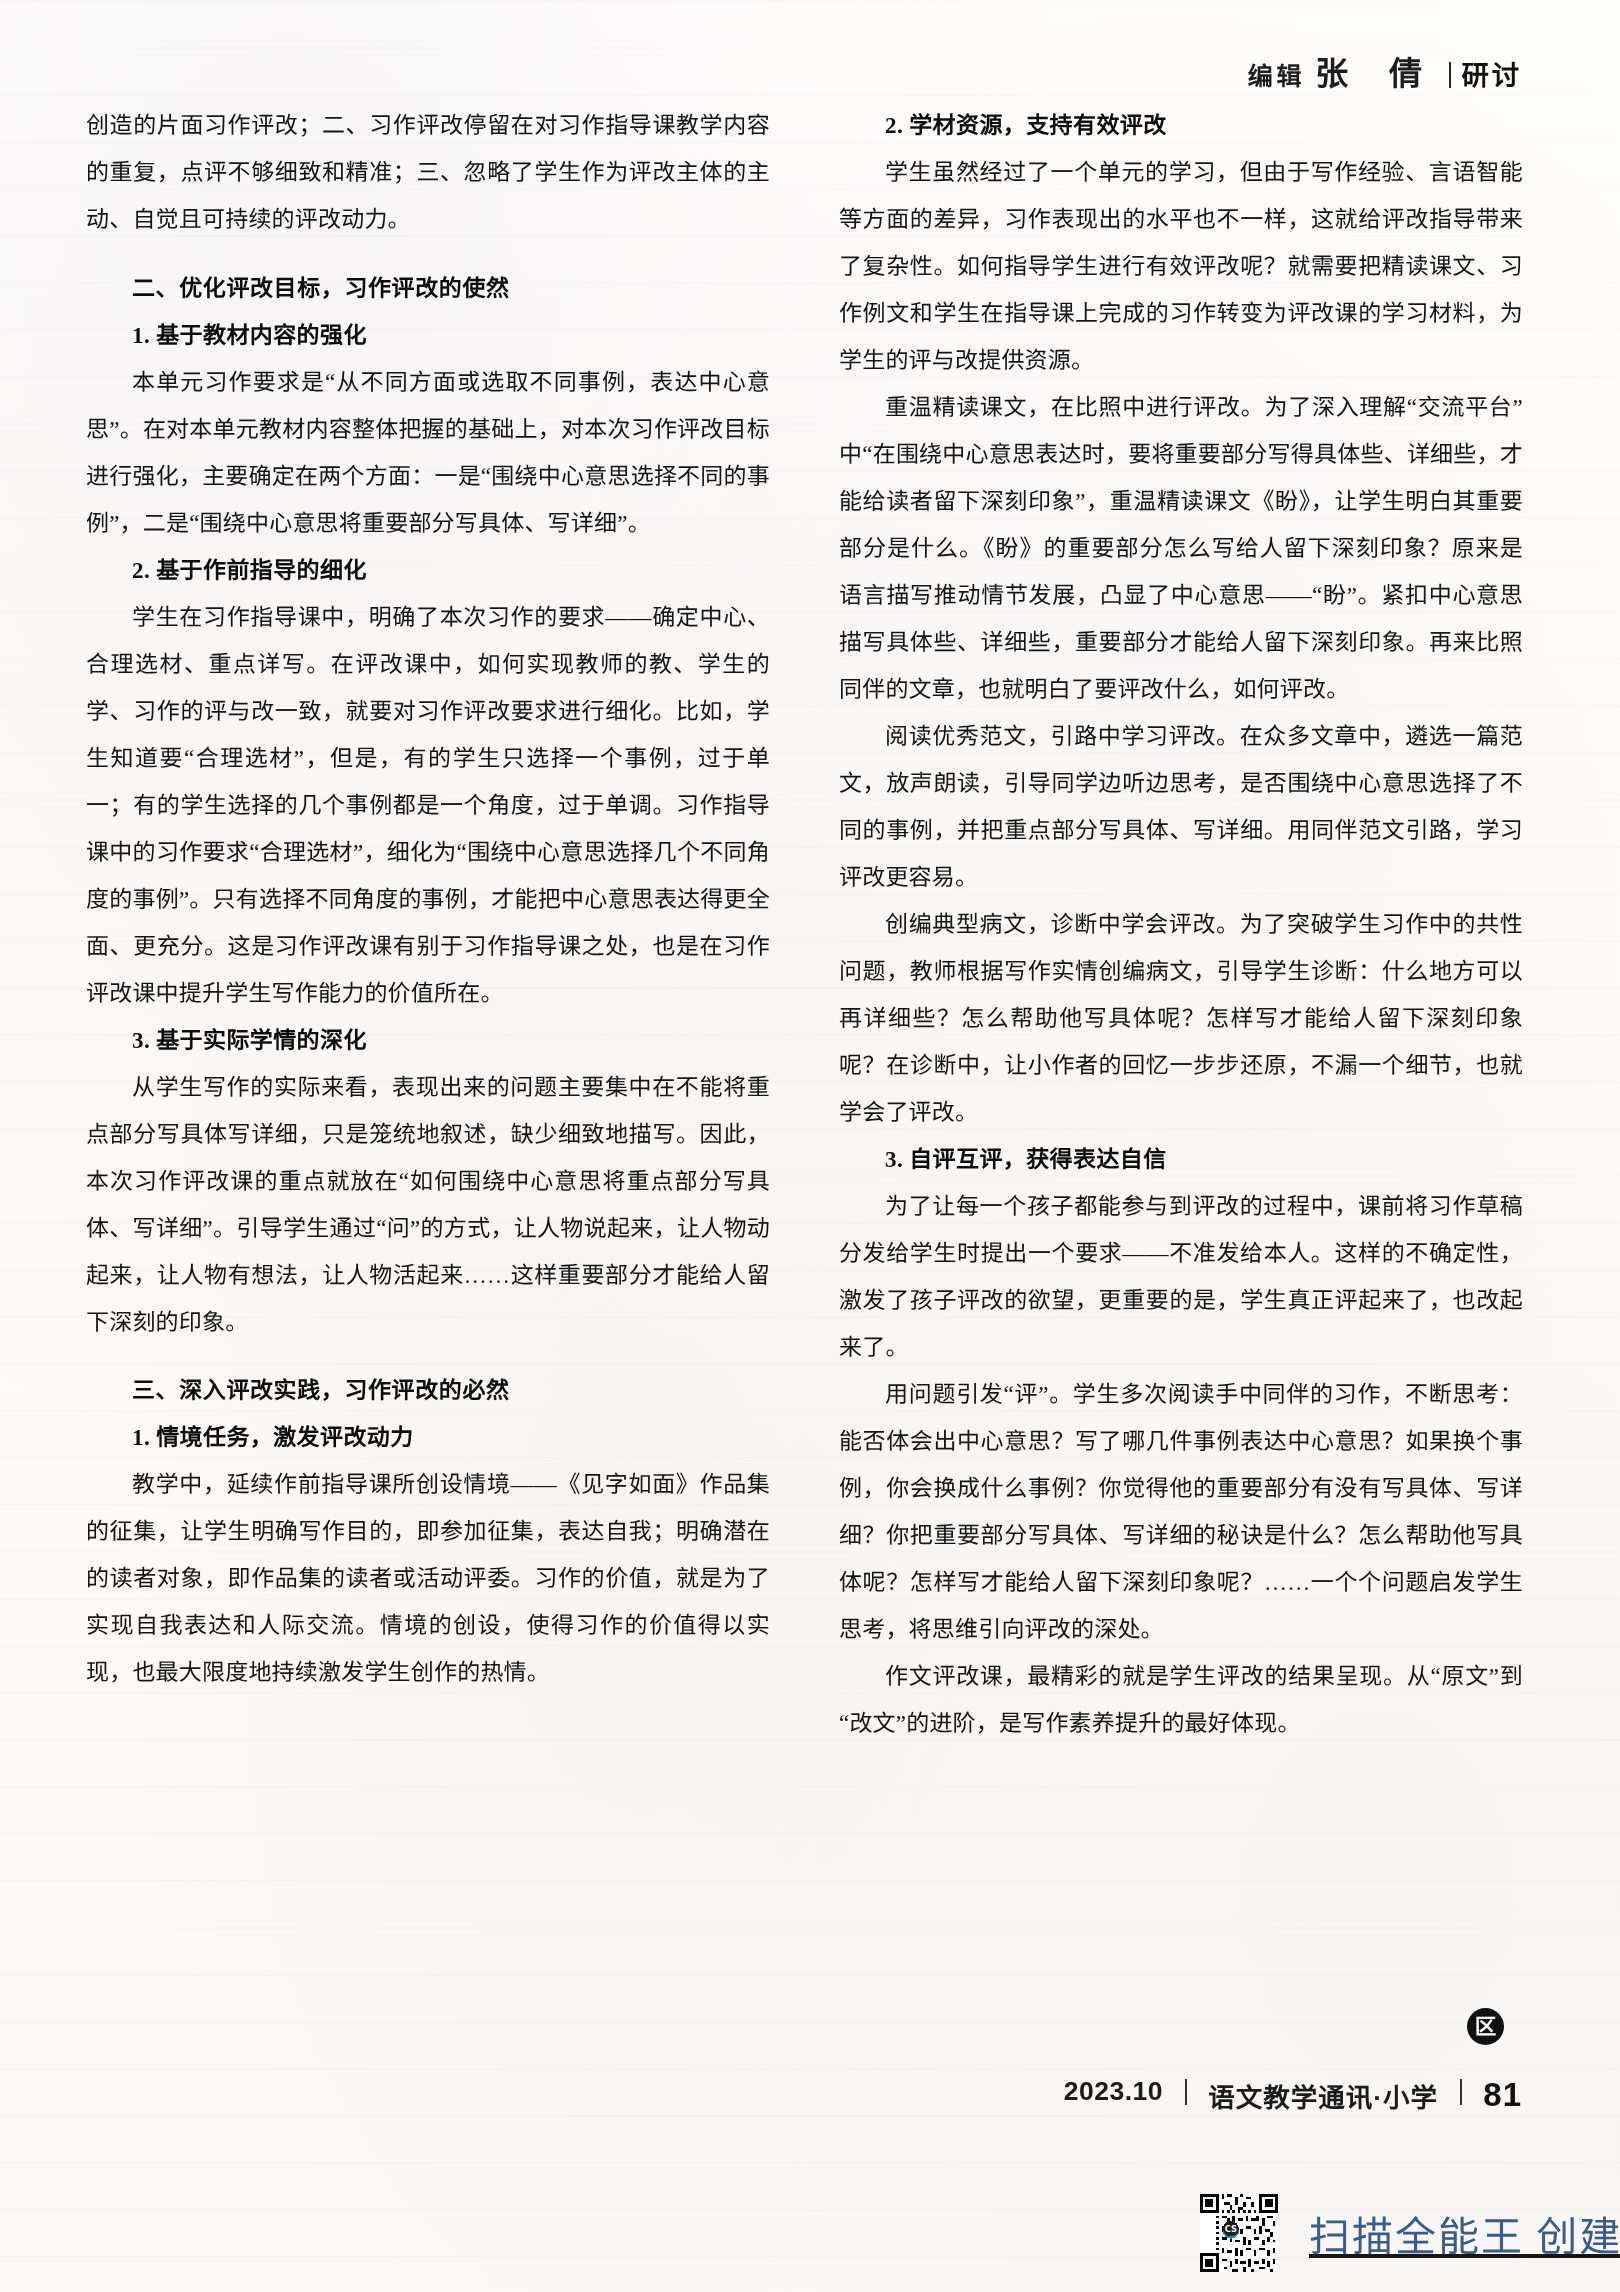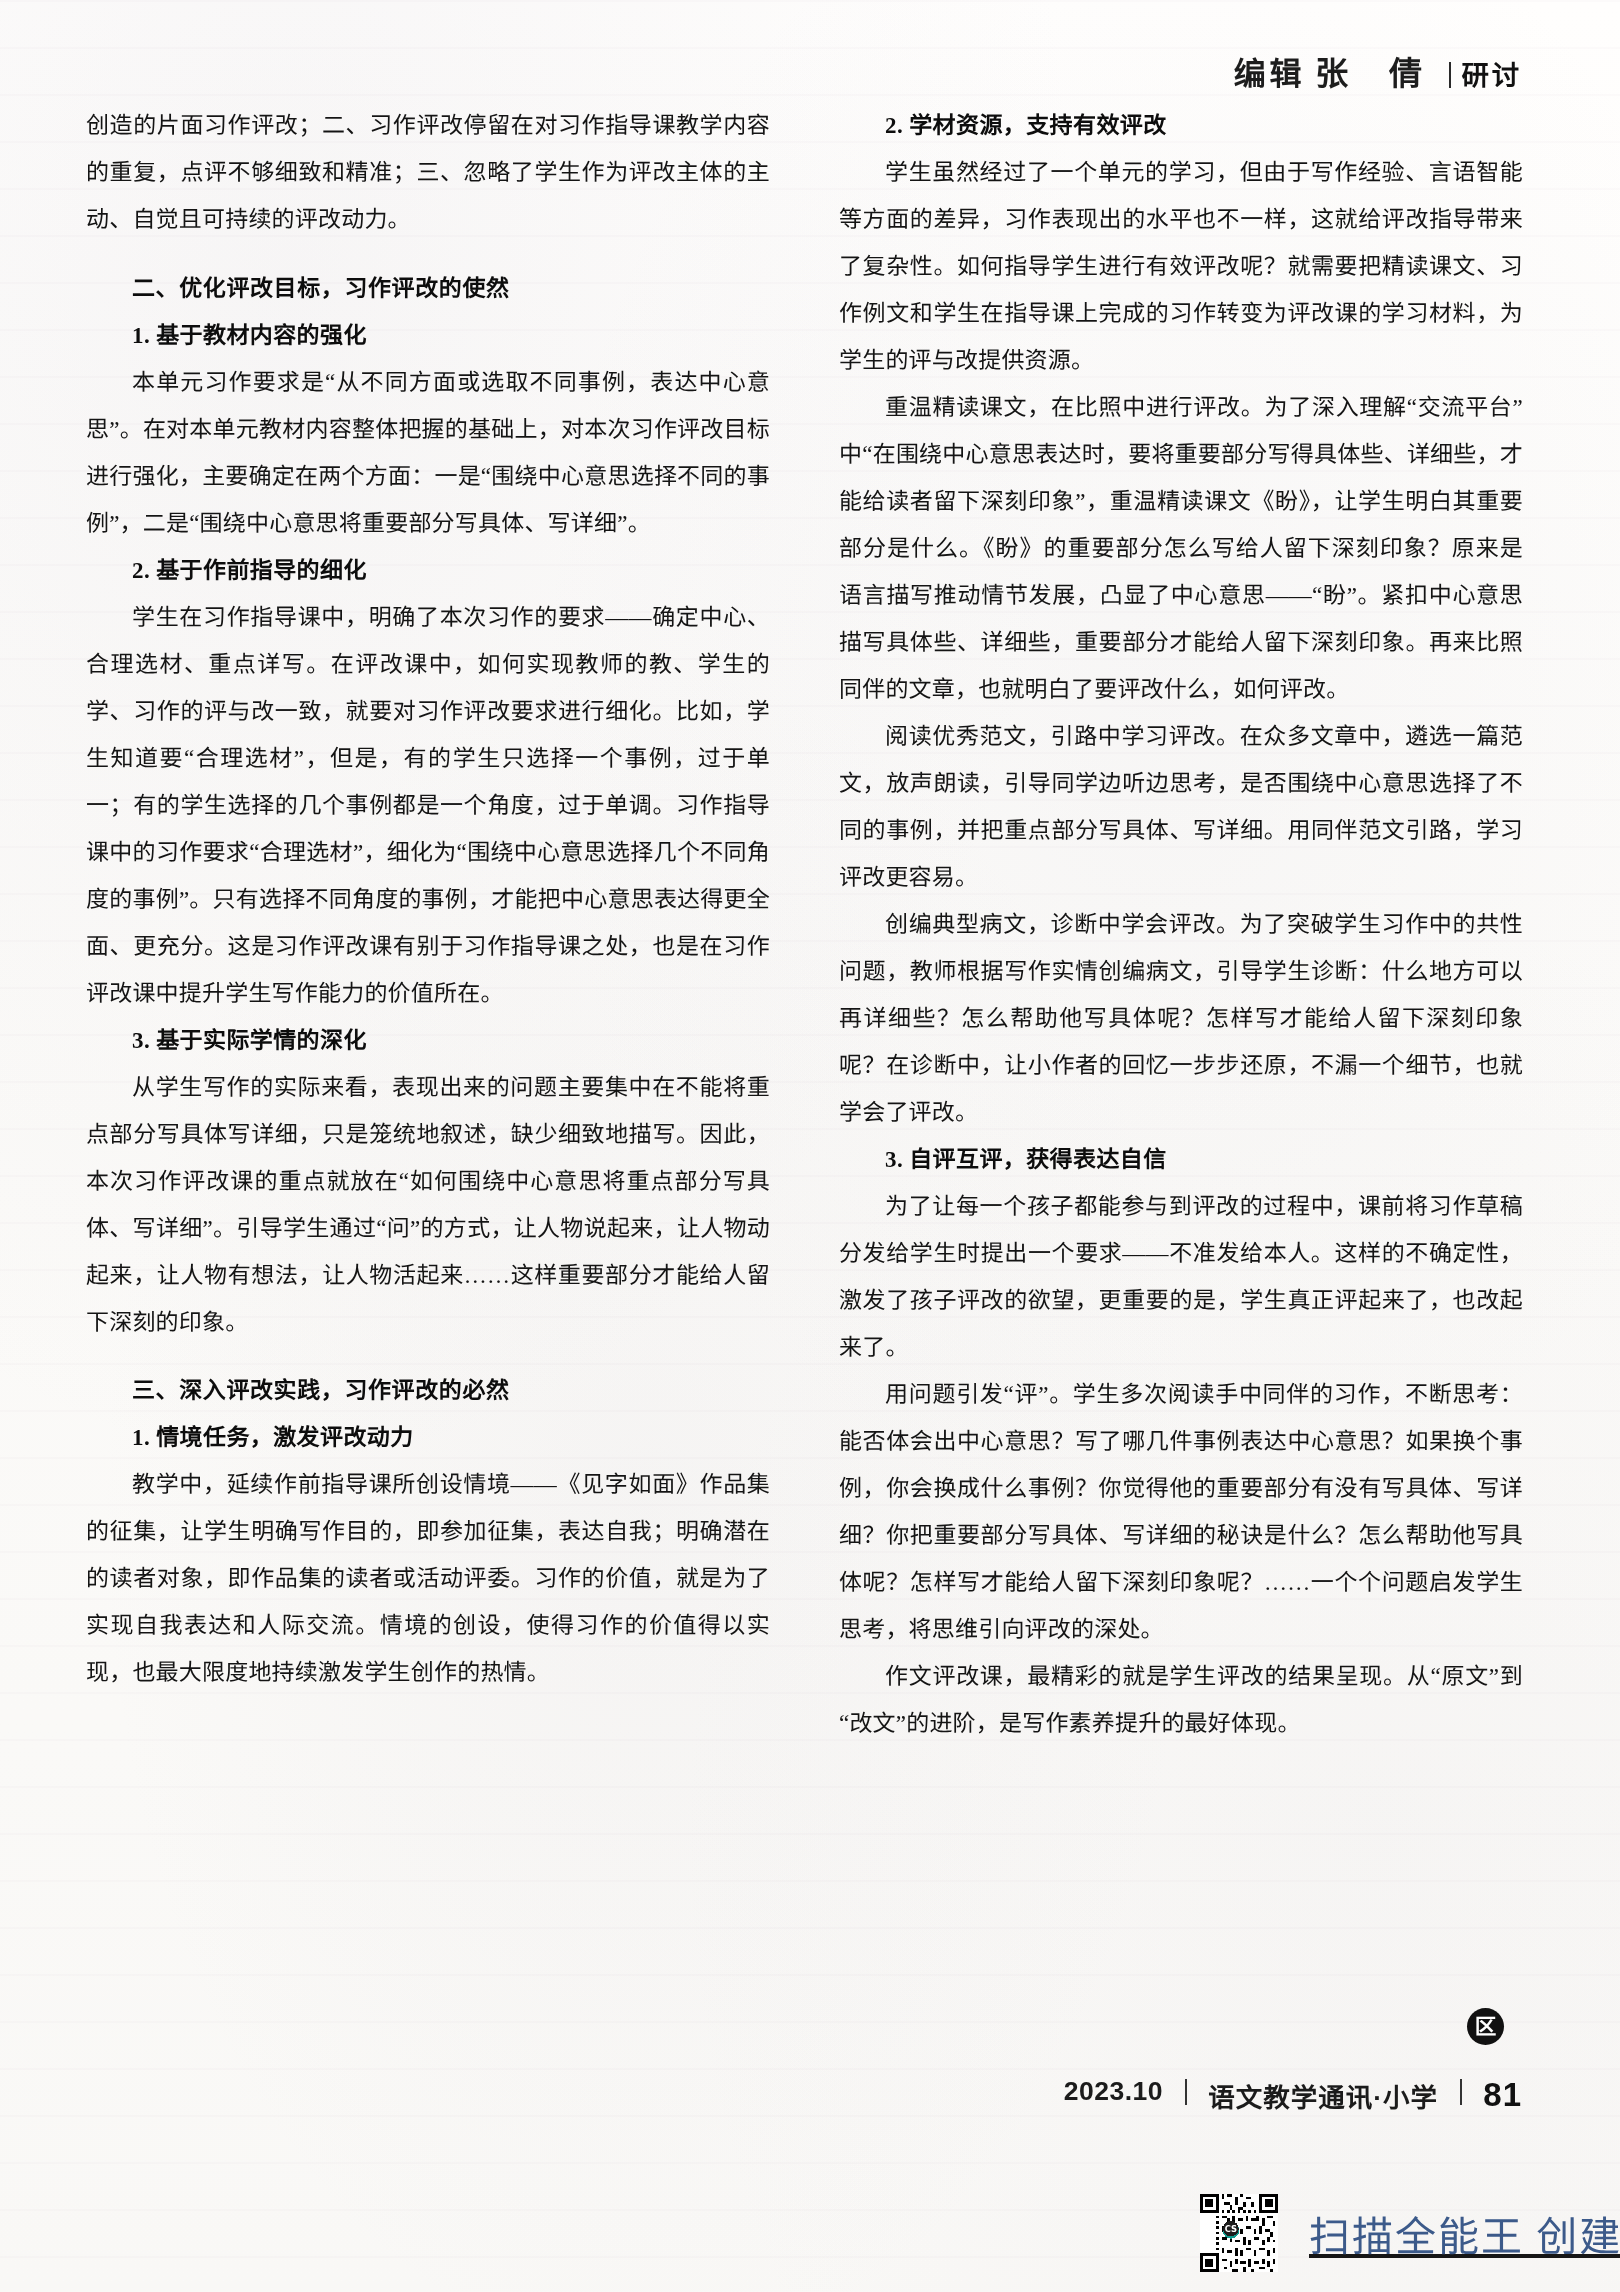--- a/index.html
+++ b/index.html
@@ -31,21 +31,21 @@
     position: absolute;
     top: 47px;
     right: 98px;
     display: flex;
     align-items: baseline;
     gap: 0;
     white-space: nowrap;
   }
   .runhead .rh-label {
     font-family: "Liberation Sans", "DejaVu Sans", sans-serif;
-    font-size: 32px;
+    font-size: 25px;
     font-weight: 700;
     letter-spacing: 3.9px;
     color: #1d1d1d;
   }
   .runhead .rh-name {
     font-family: "Liberation Sans", "DejaVu Sans", sans-serif;
     font-size: 33px;
     font-weight: 700;
     letter-spacing: 3.9px;
     color: #1d1d1d;

